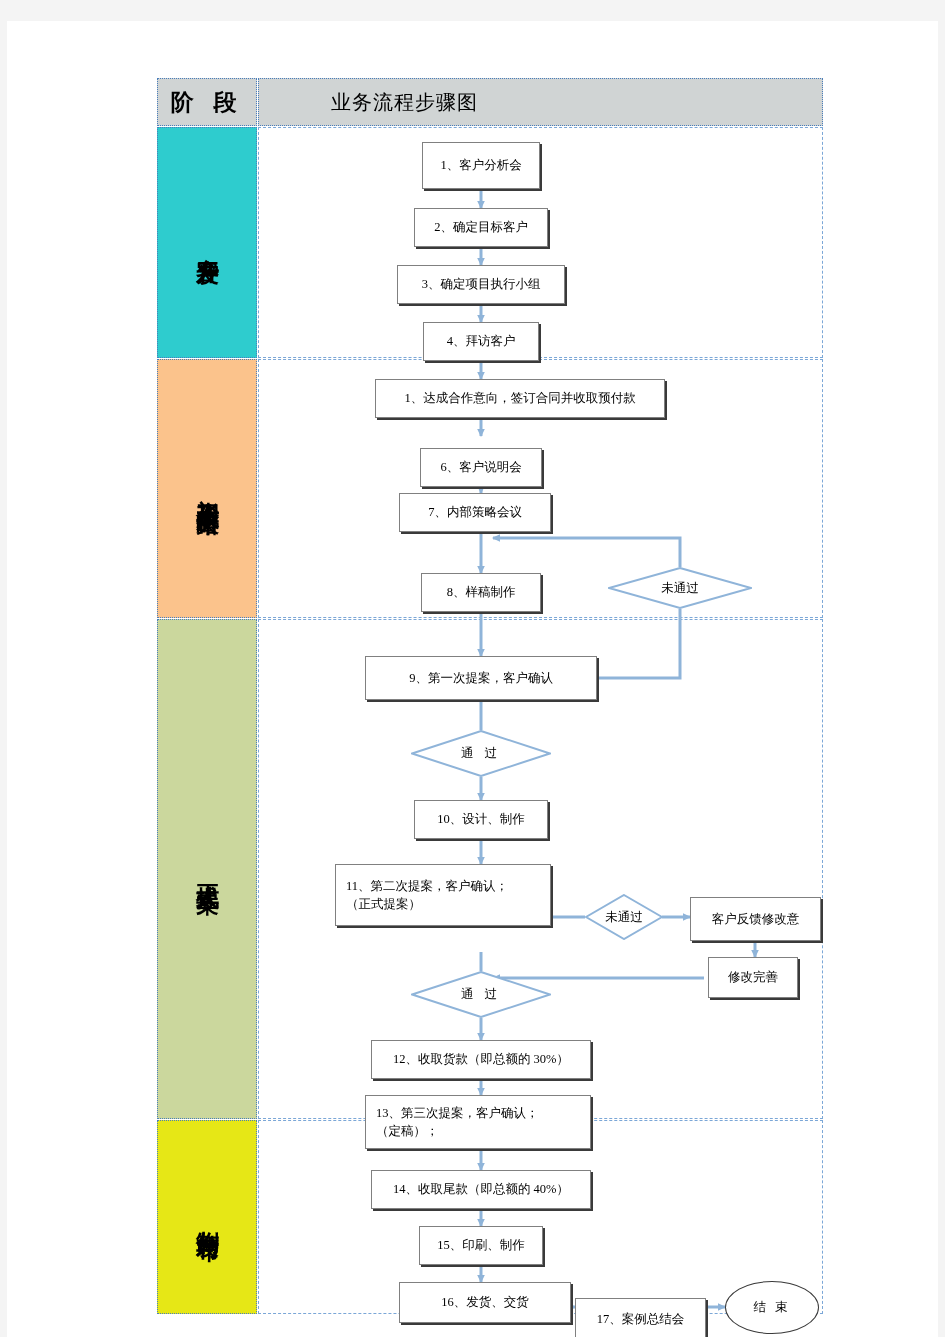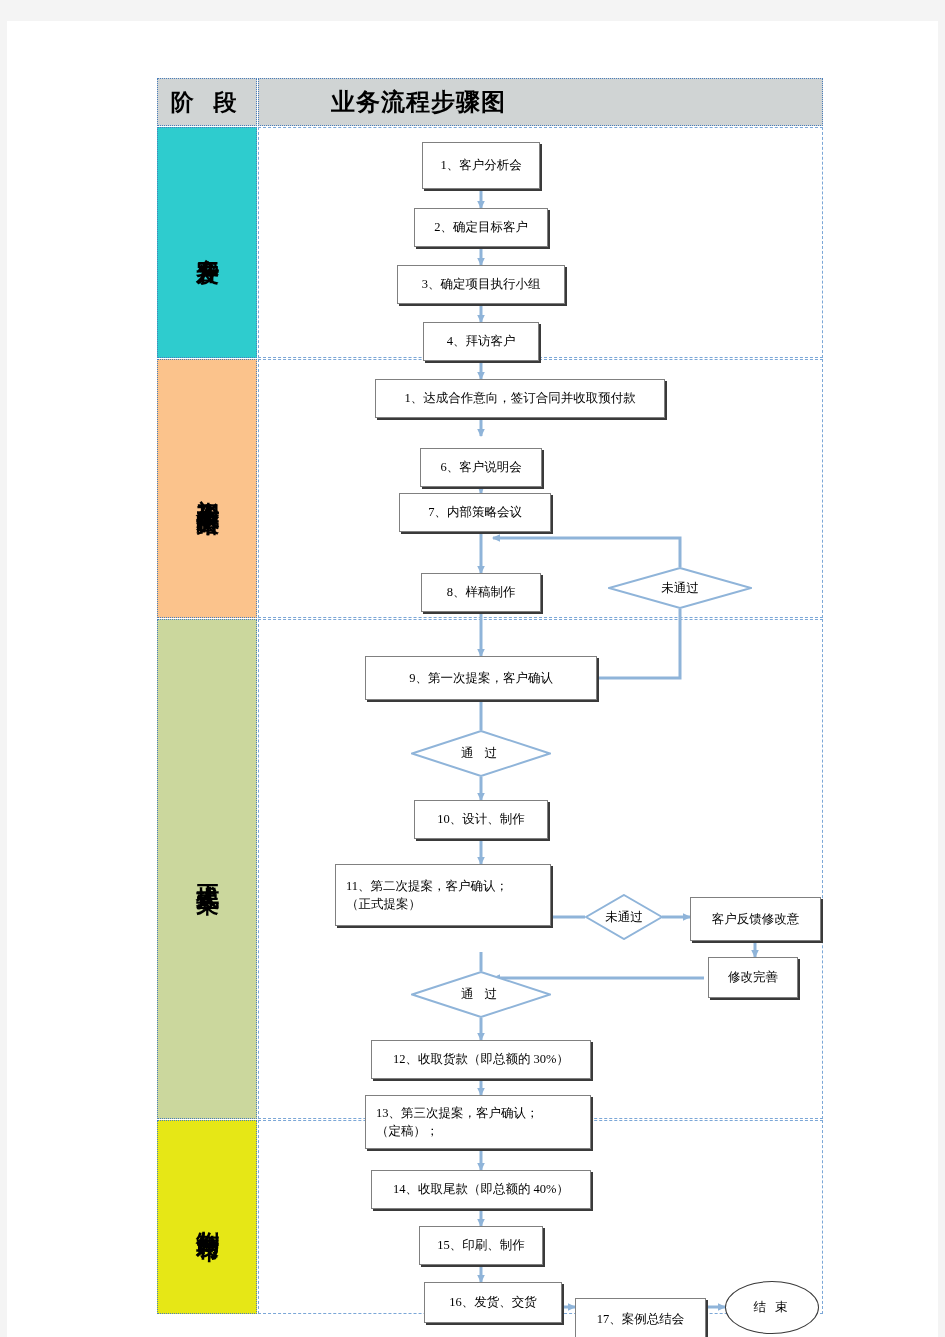--- a/index.html
+++ b/index.html
@@ -27,21 +27,21 @@
     display:flex;align-items:center;justify-content:center;
     font-size:23px;font-weight:bold;color:#000;letter-spacing:7px;
     font-family:"Liberation Serif","DejaVu Serif",serif;
   }
   .hdr-title{
     position:absolute;left:101px;top:0;width:565px;height:48px;
     background:#d0d4d4;border:1px dotted #4a7ebb;
     box-sizing:border-box;
     display:flex;align-items:center;
     padding-left:72px;
-    font-size:24px;font-weight:bold;color:#000;letter-spacing:1px;
+    font-size:20px;font-weight:normal;color:#000;letter-spacing:1px;
     font-family:"Liberation Serif","DejaVu Serif",serif;
   }
   
   .lane{
     position:absolute;left:0;width:100px;
     border:1px dotted #4a7ebb;box-sizing:border-box;
     display:flex;align-items:center;justify-content:center;
   }
   .lane-label{
     writing-mode:vertical-rl;
@@ -221,21 +221,21 @@
     <div class="node" style="left:208px;top:1017px;width:226px;height:54px;">
       <span>13、第三次提案，客户确认；
 （定稿）；</span>
     </div>
     <div class="node center" style="left:214px;top:1092px;width:220px;height:39px;">
       <span>14、收取尾款（即总额的 40%）</span>
     </div>
     <div class="node center" style="left:262px;top:1148px;width:124px;height:39px;">
       <span>15、印刷、制作</span>
     </div>
-    <div class="node center" style="left:267px;top:1204px;width:138px;height:41px;">
+    <div class="node center" style="left:242px;top:1204px;width:172px;height:41px;">
       <span>16、发货、交货</span>
     </div>
     <div class="node center" style="left:418px;top:1220px;width:131px;height:42px;">
       <span>17、案例总结会</span>
     </div>
     <div class="node center" style="left:533px;top:819px;width:131px;height:44px;">
       <span>客户反馈修改意</span>
     </div>
     <div class="node center" style="left:551px;top:879px;width:90px;height:41px;">
       <span>修改完善</span>

